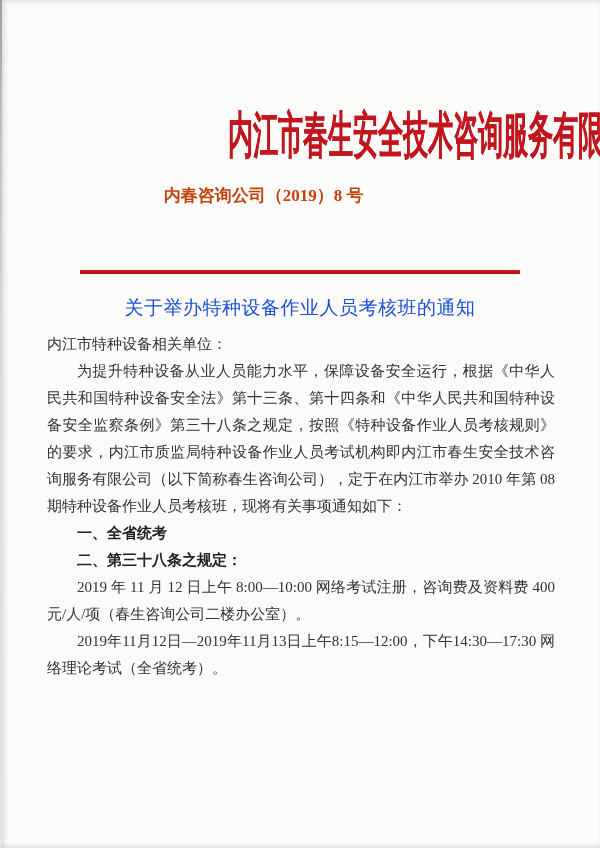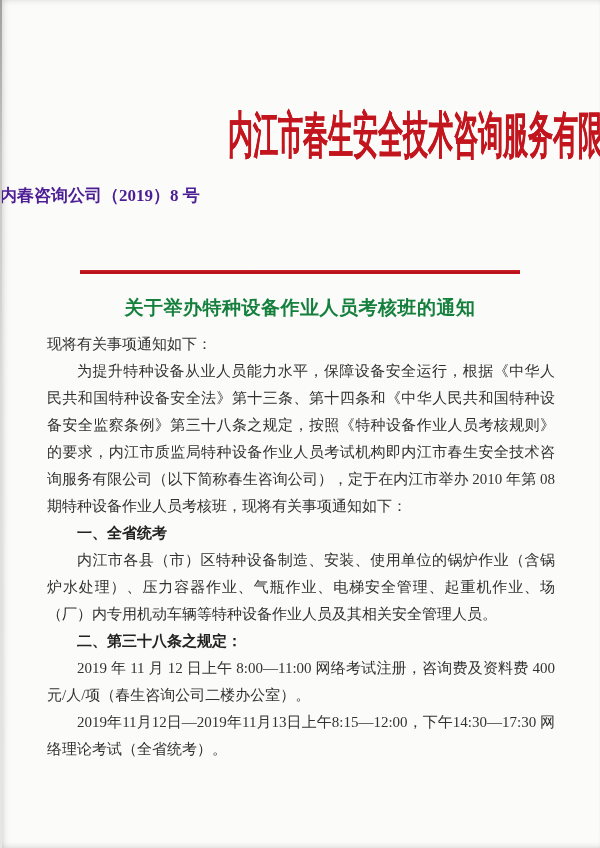--- a/index.html
+++ b/index.html
@@ -39,39 +39,39 @@
   }
   .company-title .squeeze {
     display: inline-block;
     transform: scaleX(0.50);
     transform-origin: 48% center;
     text-shadow: 0.5px 0 0 #c2151d;
   }
   .doc-number {
     margin-top: 22px;
     padding-right: 73px;
-    text-align: left;
+    text-align: center;
     font-weight: bold;
     font-size: 17px;
-    color: #4c1d95;
+    color: #c2410c;
   }
   .red-rule {
     width: 440px;
     height: 4px;
     margin: 63px auto 0 auto;
     background: linear-gradient(180deg, #d5232b 0%, #b31118 55%, #c2151d 100%);
   }
   
   .notice-title {
     margin-top: 21px;
     text-align: center;
-    font-weight: bold;
+    font-weight: normal;
     font-size: 19px;
     letter-spacing: 0.5px;
-    color: #15803d;
+    color: #1d4ed8;
   }
   .content {
     margin: 10px 45px 0 47px;
     font-size: 15px;
     line-height: 27px;
     text-align: justify;
     text-justify: inter-ideograph;
     color: #323232;
   }
   .content p { margin: 0; }
@@ -92,21 +92,20 @@
     <div class="company-title">
       <span class="squeeze">内江市春生安全技术咨询服务有限公司文件</span>
     </div>
     <div class="doc-number">内春咨询公司（2019）8 号</div>
     <div class="red-rule"></div>
   </div>
 
   <h2 class="notice-title">关于举办特种设备作业人员考核班的通知</h2>
 
   <div class="content">
-    <p>现将有关事项通知如下：</p>
+    <p>内江市特种设备相关单位：</p>
     <p class="indent">为提升特种设备从业人员能力水平，保障设备安全运行，根据《中华人民共和国特种设备安全法》第十三条、第十四条和《中华人民共和国特种设备安全监察条例》第三十八条之规定，按照《特种设备作业人员考核规则》的要求，内江市质监局特种设备作业人员考试机构即内江市春生安全技术咨询服务有限公司（以下简称春生咨询公司），定于在内江市举办 2010 年第 08 期特种设备作业人员考核班，现将有关事项通知如下：</p>
     <p class="sec-heading">一、全省统考</p>
-    <p class="indent">内江市各县（市）区特种设备制造、安装、使用单位的锅炉作业（含锅炉水处理）、压力容器作业、气瓶作业、电梯安全管理、起重机作业、场（厂）内专用机动车辆等特种设备作业人员及其相关安全管理人员。</p>
     <p class="sec-heading">二、第三十八条之规定：</p>
-    <p class="indent">2019 年 11 月 12 日上午 8:00—11:00 网络考试注册，咨询费及资料费 400 元/人/项（春生咨询公司二楼办公室）。</p>
+    <p class="indent">2019 年 11 月 12 日上午 8:00—10:00 网络考试注册，咨询费及资料费 400 元/人/项（春生咨询公司二楼办公室）。</p>
     <p class="indent">2019年11月12日—2019年11月13日上午8:15—12:00，下午14:30—17:30 网络理论考试（全省统考）。</p>
   </div>
 </div>
 
 </body></html>

